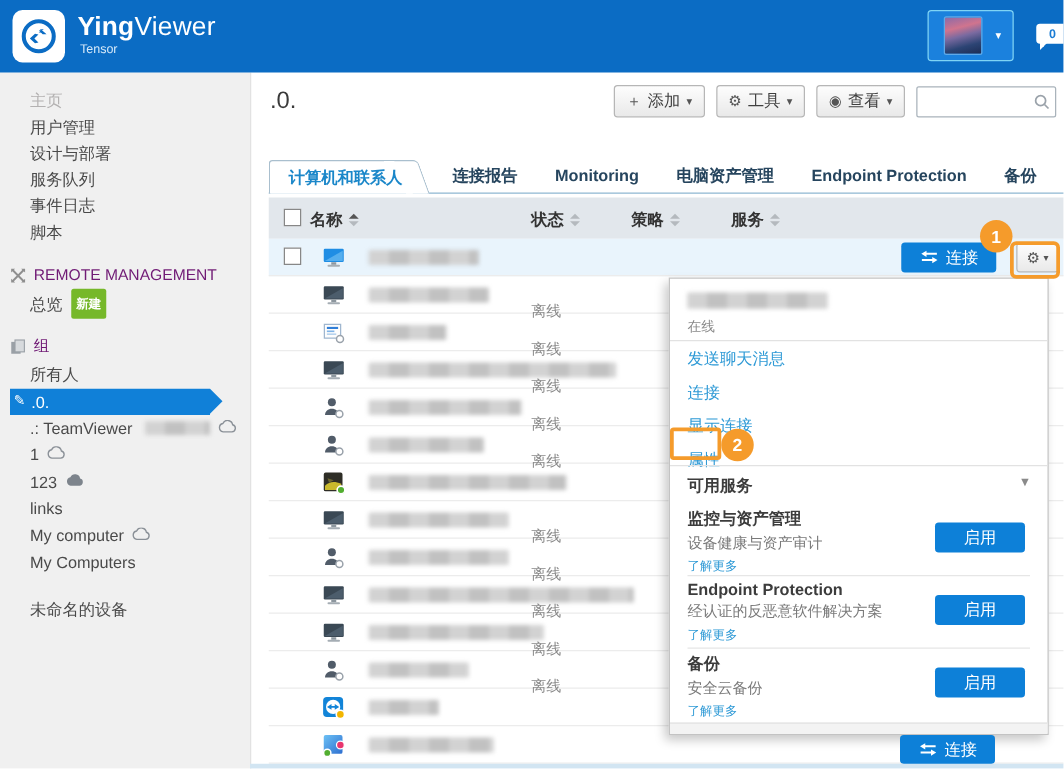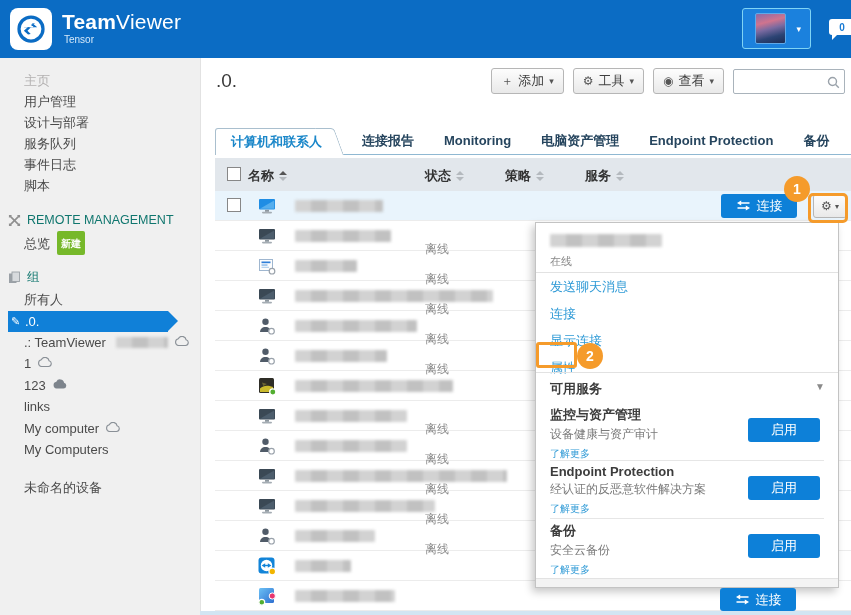--- a/index.html
+++ b/index.html
@@ -19,21 +19,21 @@
   .avatar { width:31px; height:31px; border-radius:2px; background:linear-gradient(165deg,#8a6aa8 0%,#d0748e 30%,#7a6aa0 50%,#2c4474 75%,#1c2c54 100%); border:1px solid #5fa9e8; }
   .acct-caret { color:#fff; font-size:9px; padding:0 2px; }
   .chat-bubble { position:absolute; right:-4px; top:19px; width:26px; height:16px; background:#fff; border-radius:3px; color:#1a7cd4; font-size:10px; font-weight:bold; display:flex; align-items:center; justify-content:center; }
   .chat-bubble::after { content:''; position:absolute; left:3px; bottom:-5px; border:3px solid transparent; border-top-color:#fff; border-left-color:#fff; }
 
   
   .sidebar { position:absolute; left:0; top:58px; width:200px; bottom:0; background:#f0f0f0; font-size:13px; color:#4a4a4a; }
   .nav { padding:12px 0 0 24px; }
   .nav-item { line-height:21px; cursor:pointer; white-space:nowrap; }
   .nav-item.muted { color:#b3b1b1; }
-  .side-section-title { margin-top:17px; padding-left:8px; color:#0f766e; font-size:12.5px; display:flex; align-items:center; gap:6px; }
+  .side-section-title { margin-top:17px; padding-left:8px; color:#701a75; font-size:12.5px; display:flex; align-items:center; gap:6px; }
   .rm-item { margin-top:4px; padding-left:24px; line-height:21px; display:flex; align-items:center; cursor:pointer; }
   .badge-new { background:#76b82a; color:#fff; font-size:10px; font-weight:bold; padding:1.5px 4px; border-radius:2px; margin-left:7px; }
   .groups { margin-top:3px; }
   .g-item { padding-left:24px; line-height:21.5px; display:flex; align-items:center; gap:6px; cursor:pointer; white-space:nowrap;text-align:center; }
   .g-item.selected { background:#1080d8; color:#fff; position:relative; margin-left:8px; padding-left:17px; width:160px; height:21px; line-height:21px; }
   .g-item.selected::after { content:''; position:absolute; right:-10px; top:0; width:0; height:0; border-top:10.5px solid transparent; border-bottom:10.5px solid transparent; border-left:10px solid #1080d8; }
   .g-pencil { position:absolute; left:3px; top:0; font-size:11px; color:#fff; }
   .unnamed { margin-top:16px; padding-left:24px; line-height:21px; cursor:pointer; }
   .blur { background:repeating-linear-gradient(90deg,#d2d2d2 0 16px,#c1c1c1 16px 32px); filter:blur(1.6px); border-radius:1px; display:inline-block; }
   .g-blur { width:52px; height:11px; margin-left:4px; }
@@ -114,21 +114,21 @@
 
   <div class="header">
     <div class="logo-box">
       <svg width="30" height="30" viewBox="0 0 24 24">
         <circle cx="12" cy="12" r="9.6" fill="none" stroke="#0b6cc4" stroke-width="2.6"></circle>
         <path d="M7.2 9.6h7.5l-2-2 2.6-0.2-3.4 2.2z" fill="#0b6cc4"></path>
         <path d="M6.3 10.6h8.5l-2.6-2.6 2.2-0.4 3.3 3-3.3 3 -2.2-0.4 2.6-2.6z" fill="#0b6cc4" transform="translate(24,24) rotate(180)"></path>
         <path d="M6.5 10.7h8l-2.4-2.4 1.8-0.3 3.1 2.7 -10.5 0z" fill="#0b6cc4"></path>
       </svg>
     </div>
-    <div class="brand"><span class="bold">Team</span><span>Viewer</span></div>
+    <div class="brand"><span class="bold">Ying</span><span>Viewer</span></div>
     <div class="product">Tensor</div>
     <div class="account">
       <div class="avatar"></div>
       <div class="acct-caret">▾</div>
     </div>
     <div class="chat-bubble">0</div>
   </div>
 
   <div class="sidebar">
     <div class="nav">

